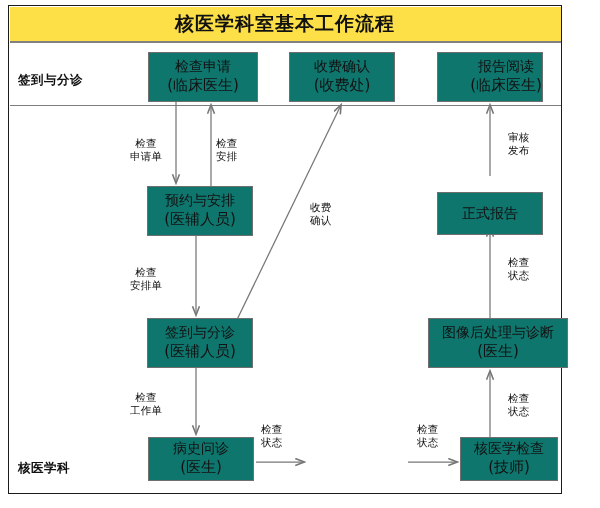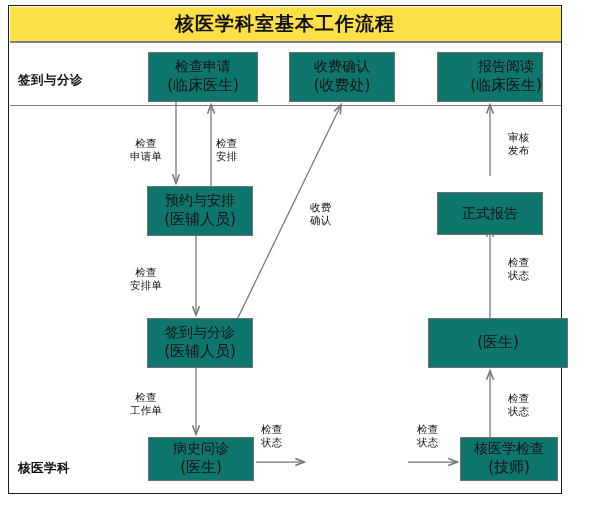--- a/index.html
+++ b/index.html
@@ -121,20 +121,21 @@
   </div>
   <div class="node" style="left: 148px; top: 437px; width: 106px; height: 44px;">
     <span>病史问诊</span>
     <span class="l2">(医生)</span>
   </div>
   <div class="node" style="left: 460px; top: 437px; width: 98px; height: 44px;">
     <span>核医学检查</span>
     <span class="l2">(技师)</span>
   </div>
   <div class="node" style="left: 428px; top: 318px; width: 140px; height: 50px;">
+    <span>图像后处理与诊断</span>
     <span class="l2">(医生)</span>
   </div>
   <div class="node" style="left: 437px; top: 192px; width: 106px; height: 43px;">
     <span>正式报告</span>
     <span class="l2"></span>
   </div>
 
   <div class="elabel" style="left: 130px; top: 137px;">
     <div>检查</div>
     <div>申请单</div>

